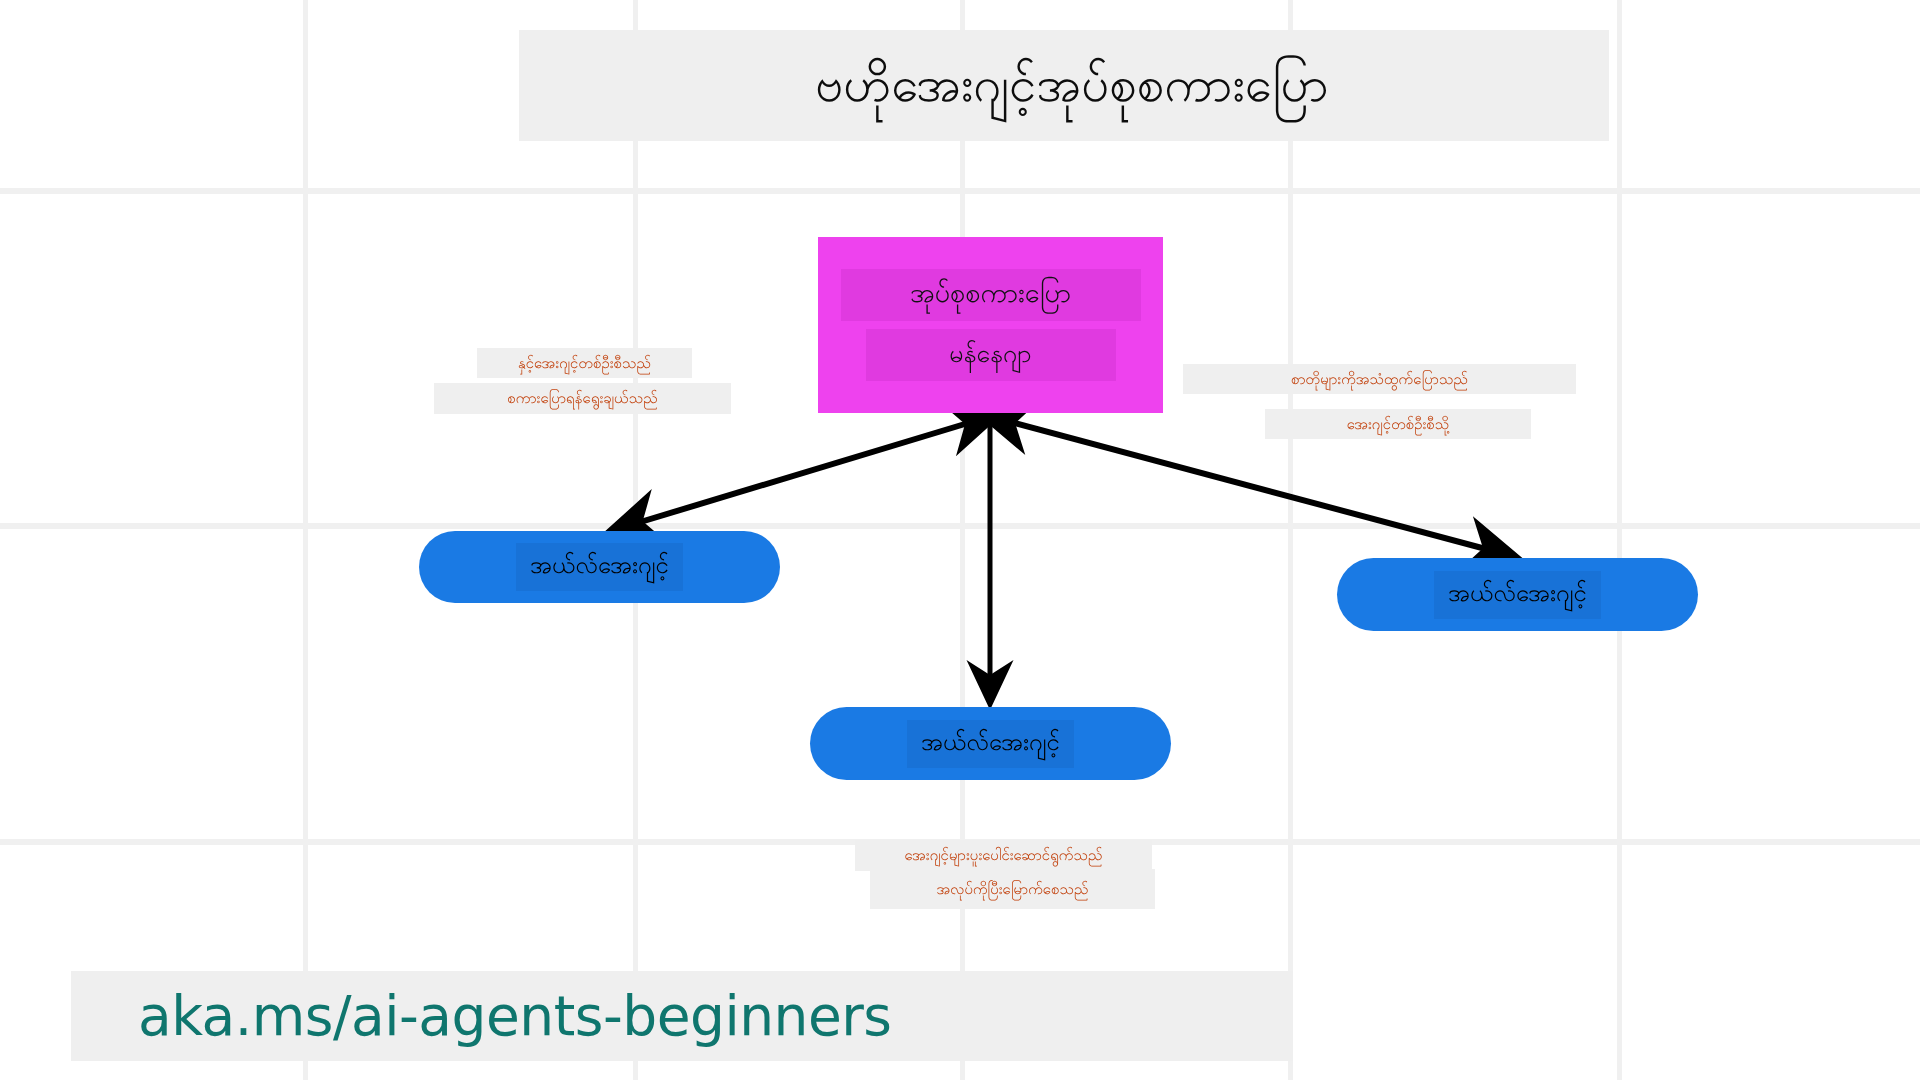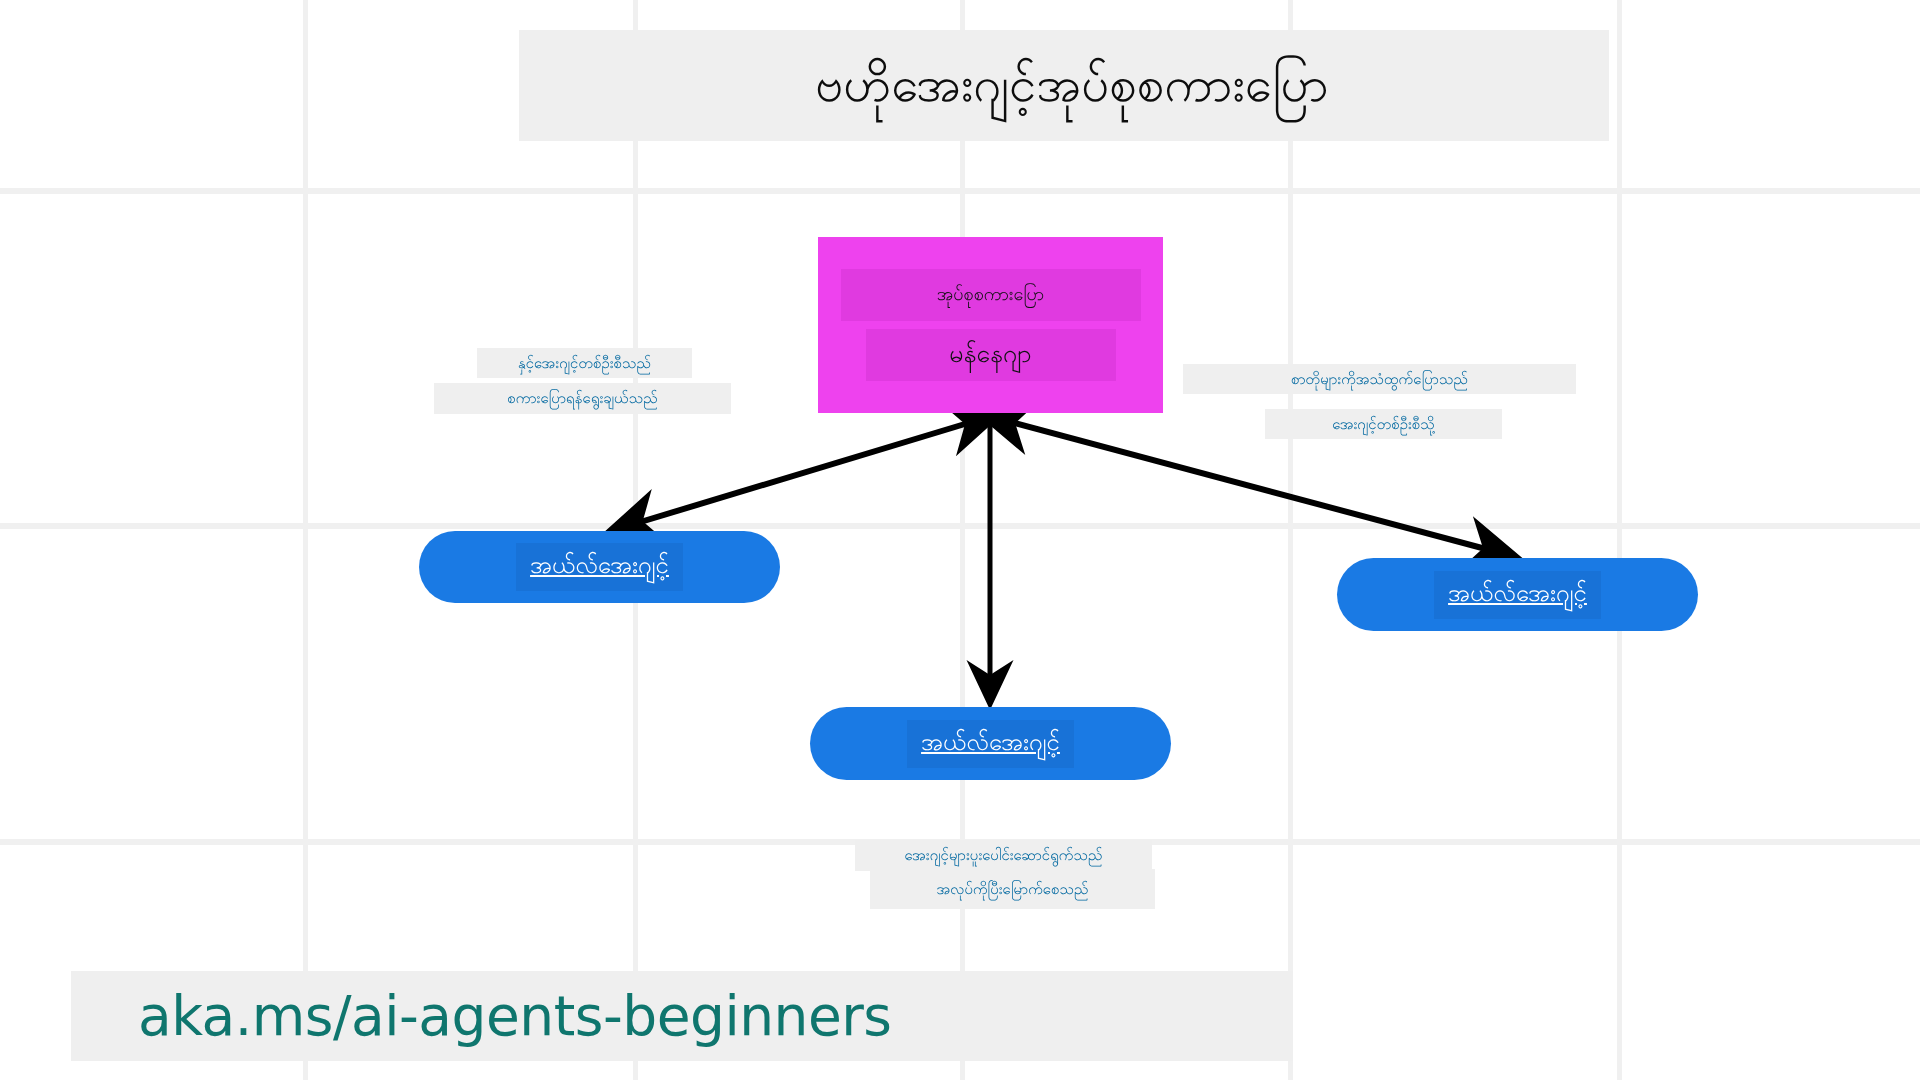--- a/index.html
+++ b/index.html
@@ -79,21 +79,21 @@
   .manager-line {
     background: rgba(214, 52, 214, 0.55);
     display: flex;
     align-items: center;
     justify-content: center;
     color: #111111;
   }
   .manager-line-1 {
     width: 300px;
     height: 52px;
-    font-size: 18px;
+    font-size: 27px;
   }
   .manager-line-2 {
     width: 250px;
     height: 52px;
     font-size: 25px;
     font-family: Liberation Mono, monospace;
   }
 
   
   .pill {
@@ -105,45 +105,44 @@
     justify-content: center;
   }
   .pill-inner {
     background: rgba(22, 105, 200, 0.45);
     padding: 6px 14px;
     display: flex;
     align-items: center;
     justify-content: center;
   }
   .pill-label {
-    color: #ffffff;
+    color: #000000;
     font-size: 24px;
     white-space: nowrap;
-    text-decoration: underline;
   }
   #pill-left  { left: 419px;  top: 531px; width: 361px; height: 72px; }
   #pill-bottom{ left: 810px;  top: 707px; width: 361px; height: 73px; }
   #pill-right { left: 1337px; top: 558px; width: 361px; height: 73px; }
 
   
   .chip {
     position: absolute;
     background: #efefef;
-    color: #0369a1;
+    color: #c2410c;
     display: flex;
     align-items: center;
     justify-content: center;
     white-space: nowrap;
     font-size: 15px;
     line-height: 1;
   }
   #chip-left-1  { left: 477px;  top: 348px; width: 215px; height: 30px; }
   #chip-left-2  { left: 434px;  top: 383px; width: 297px; height: 31px; }
   #chip-right-1 { left: 1183px; top: 364px; width: 393px; height: 30px; }
-  #chip-right-2 { left: 1265px; top: 409px; width: 237px; height: 30px; }
+  #chip-right-2 { left: 1265px; top: 409px; width: 266px; height: 30px; }
   #chip-bottom-1{ left: 855px;  top: 824px; width: 297px; height: 31px; margin-top: 16px; }
   #chip-bottom-2{ left: 870px;  top: 869px; width: 285px; height: 40px; }
 
   
   .footer-band {
     position: absolute;
     left: 71px;
     top: 971px;
     width: 1222px;
     height: 90px;

